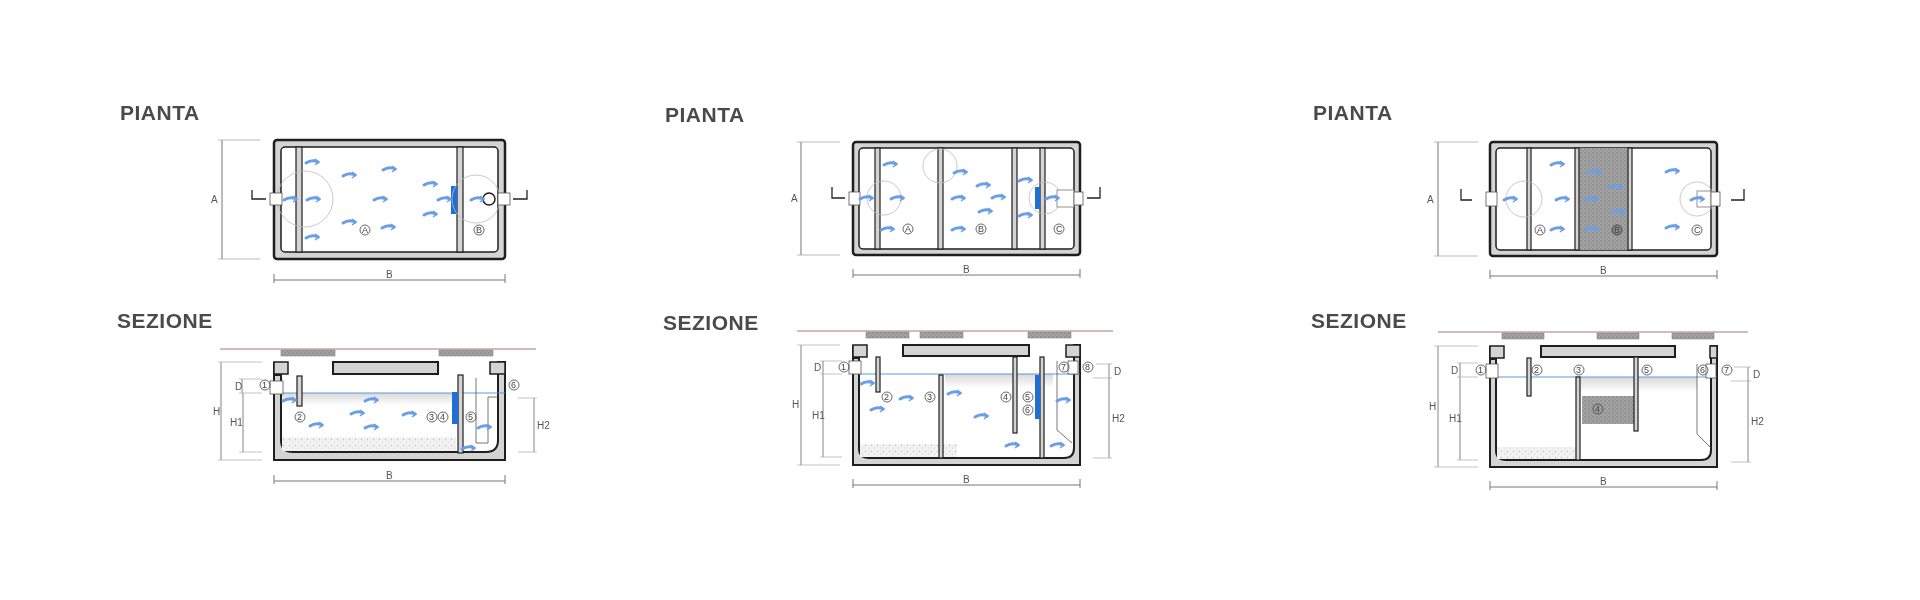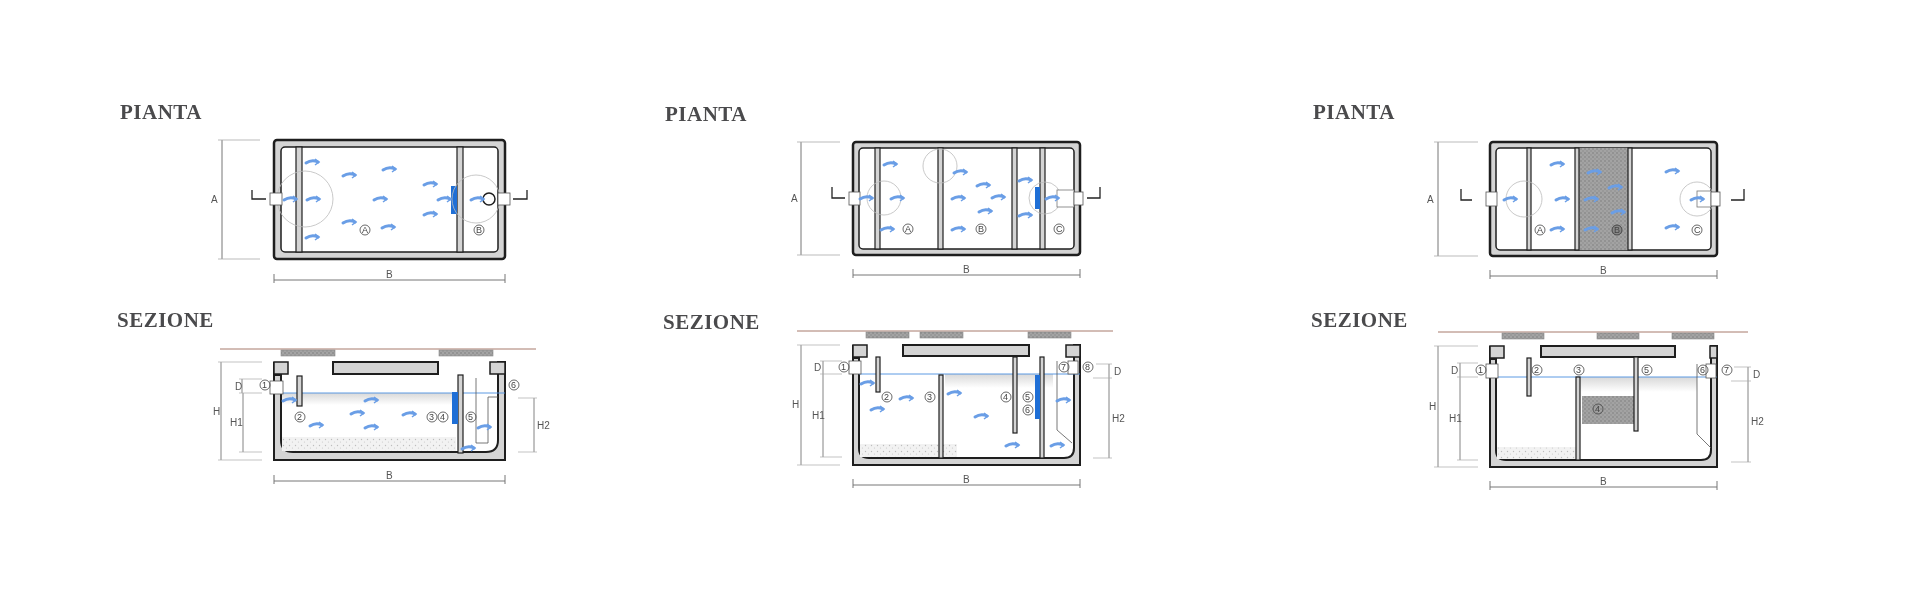--- a/index.html
+++ b/index.html
@@ -1,17 +1,17 @@
 <!DOCTYPE html>
 <html><head>
 <meta charset="utf-8">
 <style>
   html, body { margin: 0; padding: 0; background: #ffffff; }
   body { width: 1920px; height: 600px; position: relative; overflow: hidden; font-family: "Liberation Sans", sans-serif; }
-  .heading { position: absolute; font-family: Liberation Serif, serif; font-weight: bold; font-size: 21px; letter-spacing: 0.5px; color: #4a4a4c; line-height: 1; }
+  .heading { position: absolute; font-family: Liberation Sans, sans-serif; font-weight: bold; font-size: 21px; letter-spacing: 0.5px; color: #4a4a4c; line-height: 1; }
   svg { position: absolute; left: 0; top: 0; }
   .dimtxt { font-family: "Liberation Sans", sans-serif; font-size: 10px; fill: #555; }
   .numtxt { font-family: "Liberation Sans", sans-serif; font-size: 9px; fill: #444; }
 </style>
 </head>
 <body>
 
 <div class="heading" style="left:120px;top:102px;">PIANTA</div>
 <div class="heading" style="left:117px;top:310px;">SEZIONE</div>
 <div class="heading" style="left:665px;top:104px;">PIANTA</div>

